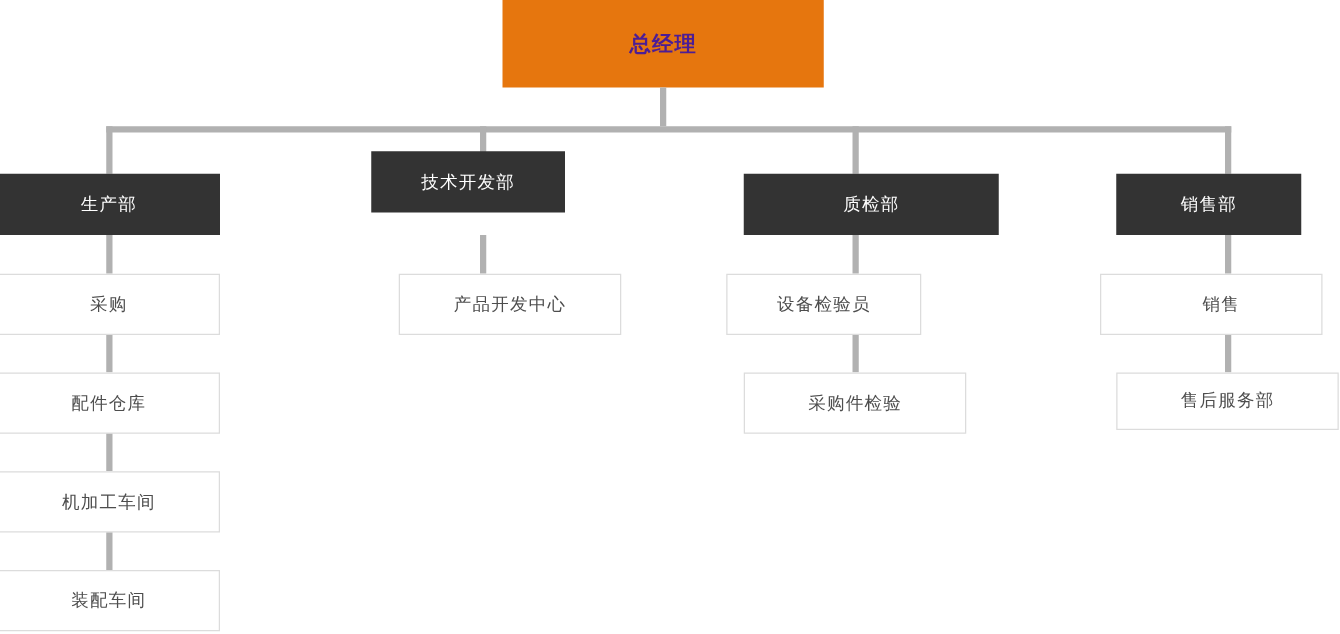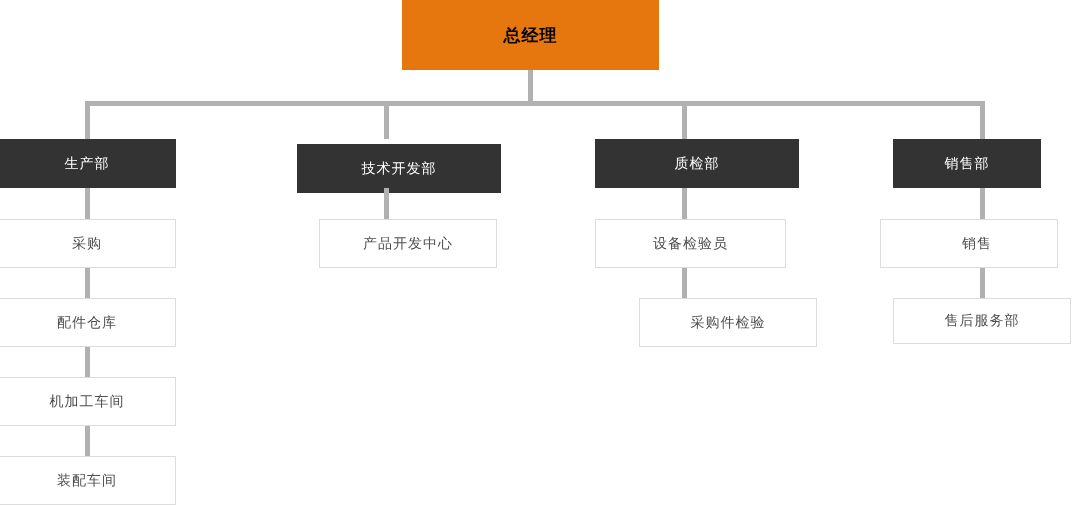--- a/index.html
+++ b/index.html
@@ -12,21 +12,21 @@
   }
   .node{
     position:absolute;
     display:flex;align-items:center;justify-content:center;
     box-sizing:border-box;
     text-align:center;
     white-space:nowrap;
   }
   .node.root{
     background:var(--root-bg,#e6760e);
-    color:#000000;
+    color:#4c1d95;
     font-size:17px;
     font-weight:bold;
     letter-spacing:1px;
   }
   .node.dept{
     background:var(--dept-bg,#333333);
     color:#ffffff;
     font-size:14px;
     letter-spacing:1px;
   }
@@ -61,29 +61,29 @@
   <div class="node dept" style="left:-2px;top:139px;width:178px;height:49px;">生产部</div>
   <div class="conn v" style="left:85px;top:188px;height:31px;"></div>
   <div class="node child" style="left:-2px;top:219px;width:178px;height:49px;">采购</div>
   <div class="conn v" style="left:85px;top:268px;height:30px;"></div>
   <div class="node child" style="left:-2px;top:298px;width:178px;height:49px;">配件仓库</div>
   <div class="conn v" style="left:85px;top:347px;height:30px;"></div>
   <div class="node child" style="left:-2px;top:377px;width:178px;height:49px;">机加工车间</div>
   <div class="conn v" style="left:85px;top:426px;height:30px;"></div>
   <div class="node child" style="left:-2px;top:456px;width:178px;height:49px;">装配车间</div>
 
-  <div class="node dept" style="left:297px;top:144px;width:204px;height:49px;">技术开发部</div>
+  <div class="node dept" style="left:297px;top:121px;width:155px;height:49px;">技术开发部</div>
   <div class="conn v" style="left:384px;top:188px;height:31px;"></div>
   <div class="node child" style="left:297px;top:219px;width:178px;height:49px;margin-left:22px;">产品开发中心</div>
 
   <div class="node dept" style="left:595px;top:139px;width:204px;height:49px;">质检部</div>
   <div class="conn v" style="left:682px;top:188px;height:31px;"></div>
-  <div class="node child" style="left:595px;top:219px;width:191px;height:49px;">设备检验员</div>
+  <div class="node child" style="left:581px;top:219px;width:156px;height:49px;">设备检验员</div>
   <div class="conn v" style="left:682px;top:268px;height:30px;"></div>
-  <div class="node child" style="left:595px;top:298px;width:178px;height:49px;margin-left:44px;">采购件检验</div>
+  <div class="node child" style="left:595px;top:298px;width:178px;height:49px;">采购件检验</div>
 
   <div class="node dept" style="left:893px;top:139px;width:148px;height:49px;">销售部</div>
   <div class="conn v" style="left:980px;top:188px;height:31px;"></div>
   <div class="node child" style="left:880px;top:219px;width:178px;height:49px;padding-left:16px;">销售</div>
   <div class="conn v" style="left:980px;top:268px;height:30px;"></div>
   <div class="node child" style="left:893px;top:298px;width:178px;height:46px;">售后服务部</div>
 
 </div>
 
 </body></html>

